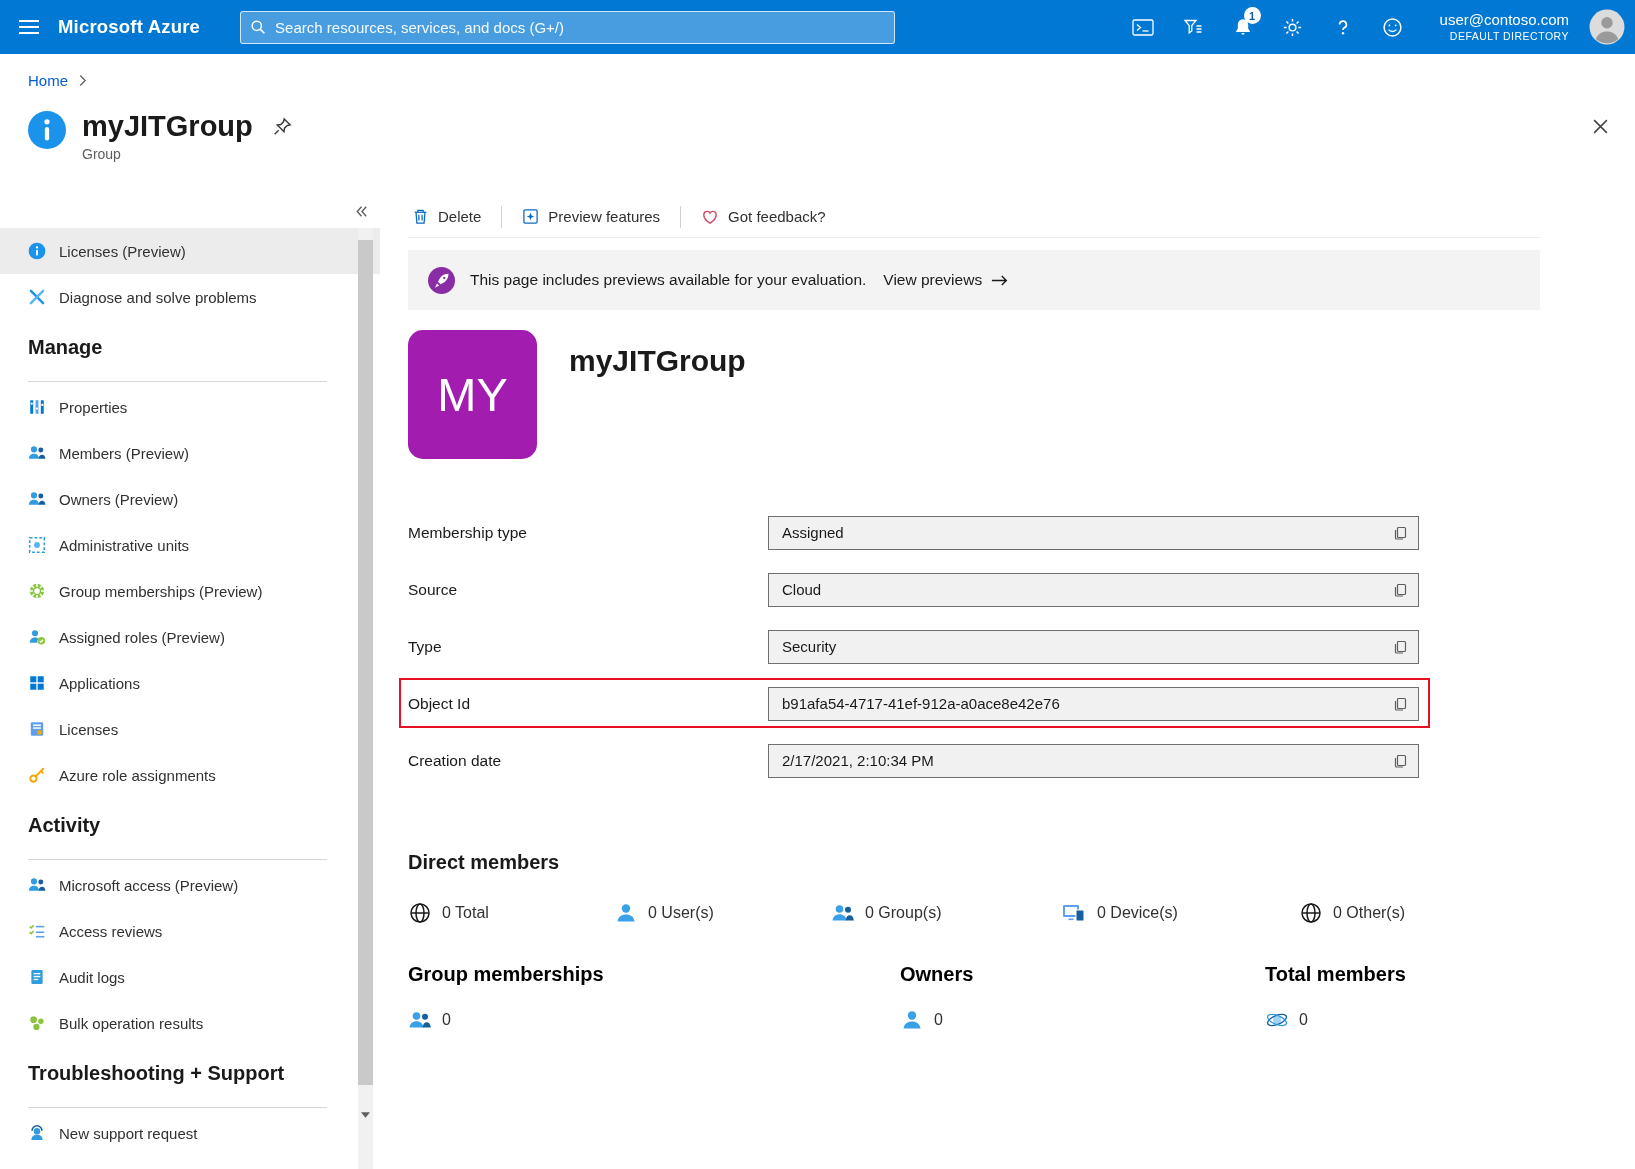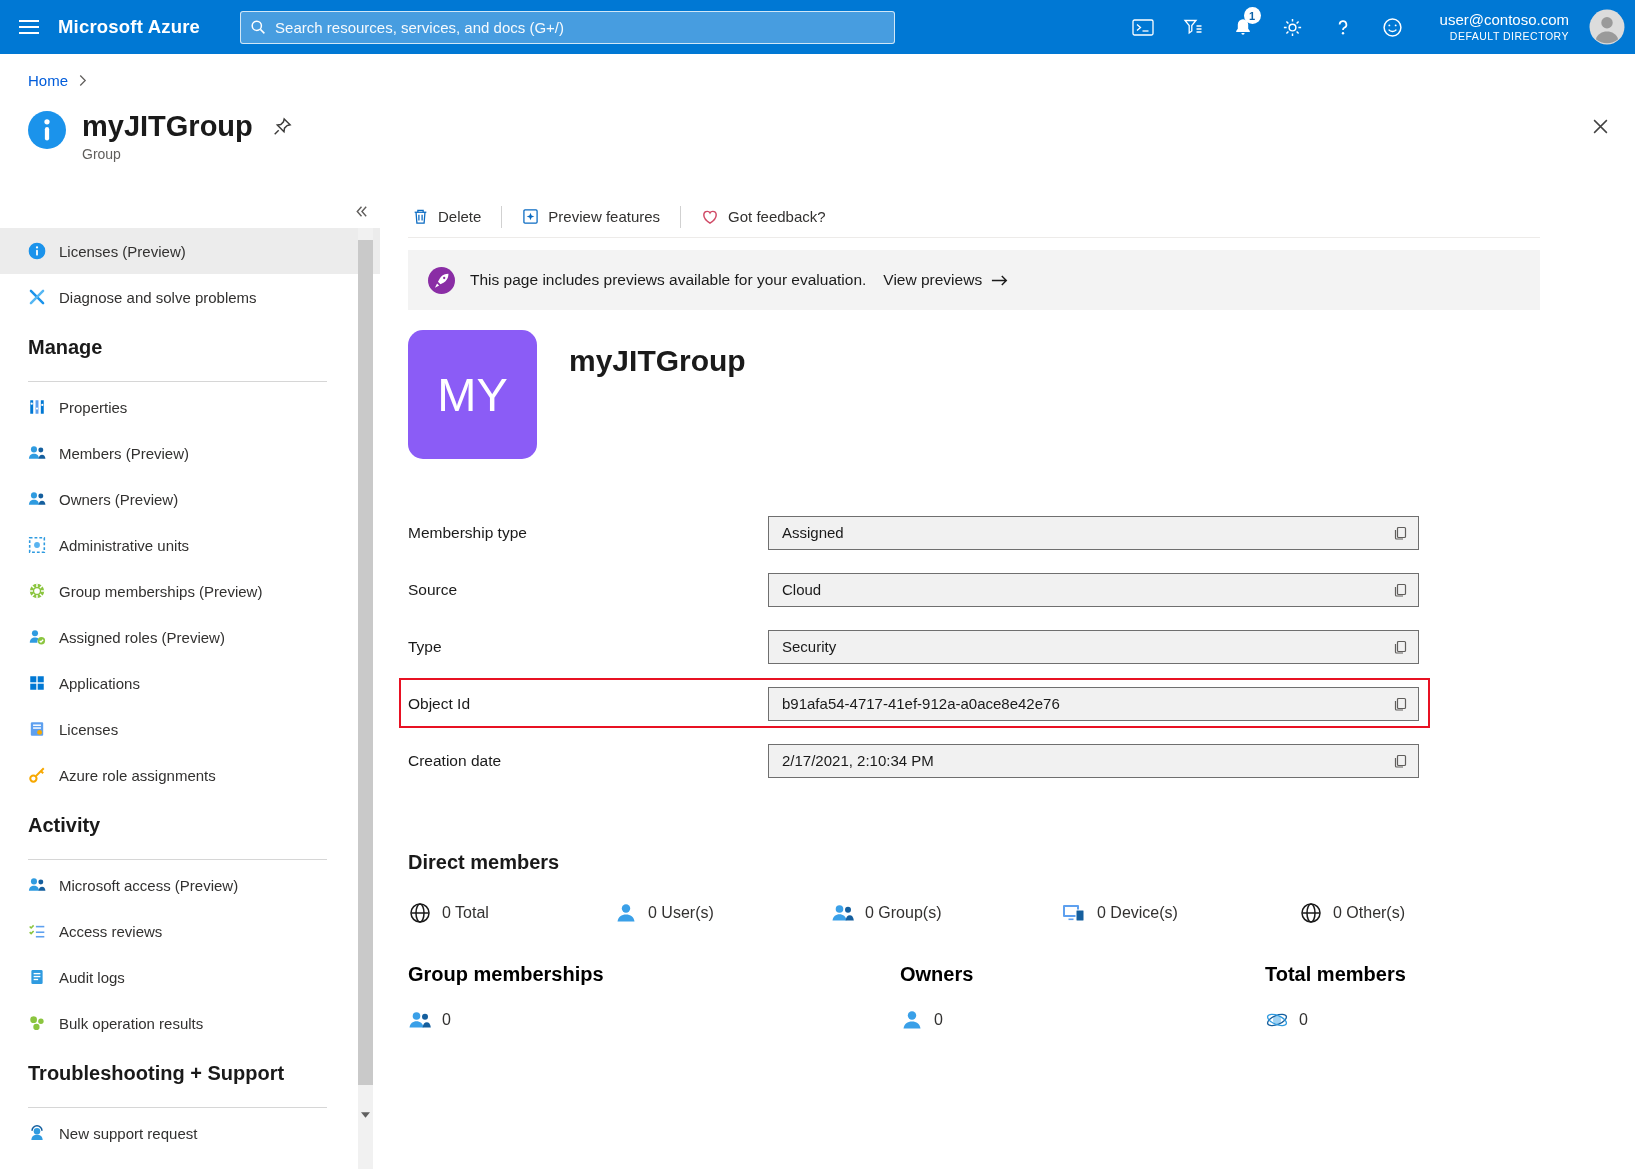--- a/index.html
+++ b/index.html
@@ -67,21 +67,21 @@
   .command-bar { height:42px; display:flex; align-items:center; font-size:15px;
     border-bottom:1px solid #edebe9; }
   .cmd { display:flex; align-items:center; gap:9px; cursor:pointer; color:#323130; padding:0 4px; }
   .cmd-sep { width:1px; height:22px; background:#d1d1d1; margin:0 16px; }
 
   .banner { margin-top:12px; height:60px; background:#f3f3f3; display:flex;
     align-items:center; padding:0 20px; gap:15px; font-size:15.5px; color:#1b1b1b; }
   .banner-link { display:inline-flex; align-items:center; gap:9px; cursor:pointer; margin-left:2px; }
 
   .profile { margin-top:20px; display:flex; }
-  .tile { width:129px; height:129px; background:#8b5cf6; border-radius:15px; color:#fff;
+  .tile { width:129px; height:129px; background:#a21caf; border-radius:15px; color:#fff;
     font-size:47px; display:flex; align-items:center; justify-content:center; }
   .group-title { margin:14px 0 0 32px; font-size:30px; font-weight:700; color:#1a1a1a; }
 
   .fields { margin-top:45px; }
   .field-row { display:flex; align-items:center; height:57px; position:relative; }
   .field-label { width:360px; font-size:15.5px; color:#1a1a1a; }
   .field-value-box { width:651px; height:34px; background:#f1f1f1; border:1px solid #6f6f6f;
     display:flex; align-items:center; padding:0 44px 0 13px; font-size:15px;
     position:relative; color:#1a1a1a; cursor:text; }
   .copy-btn { position:absolute; right:4px; top:50%; transform:translateY(-50%);

